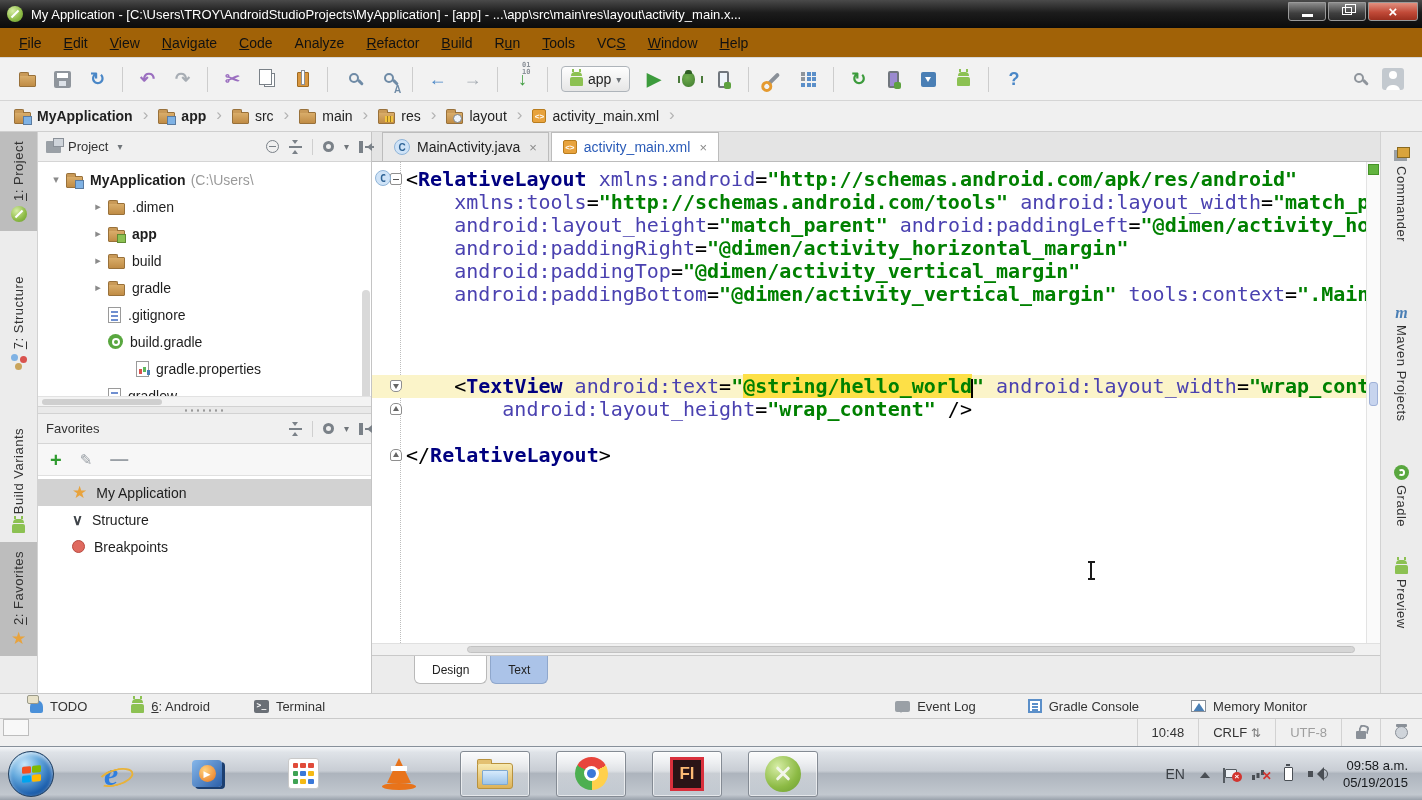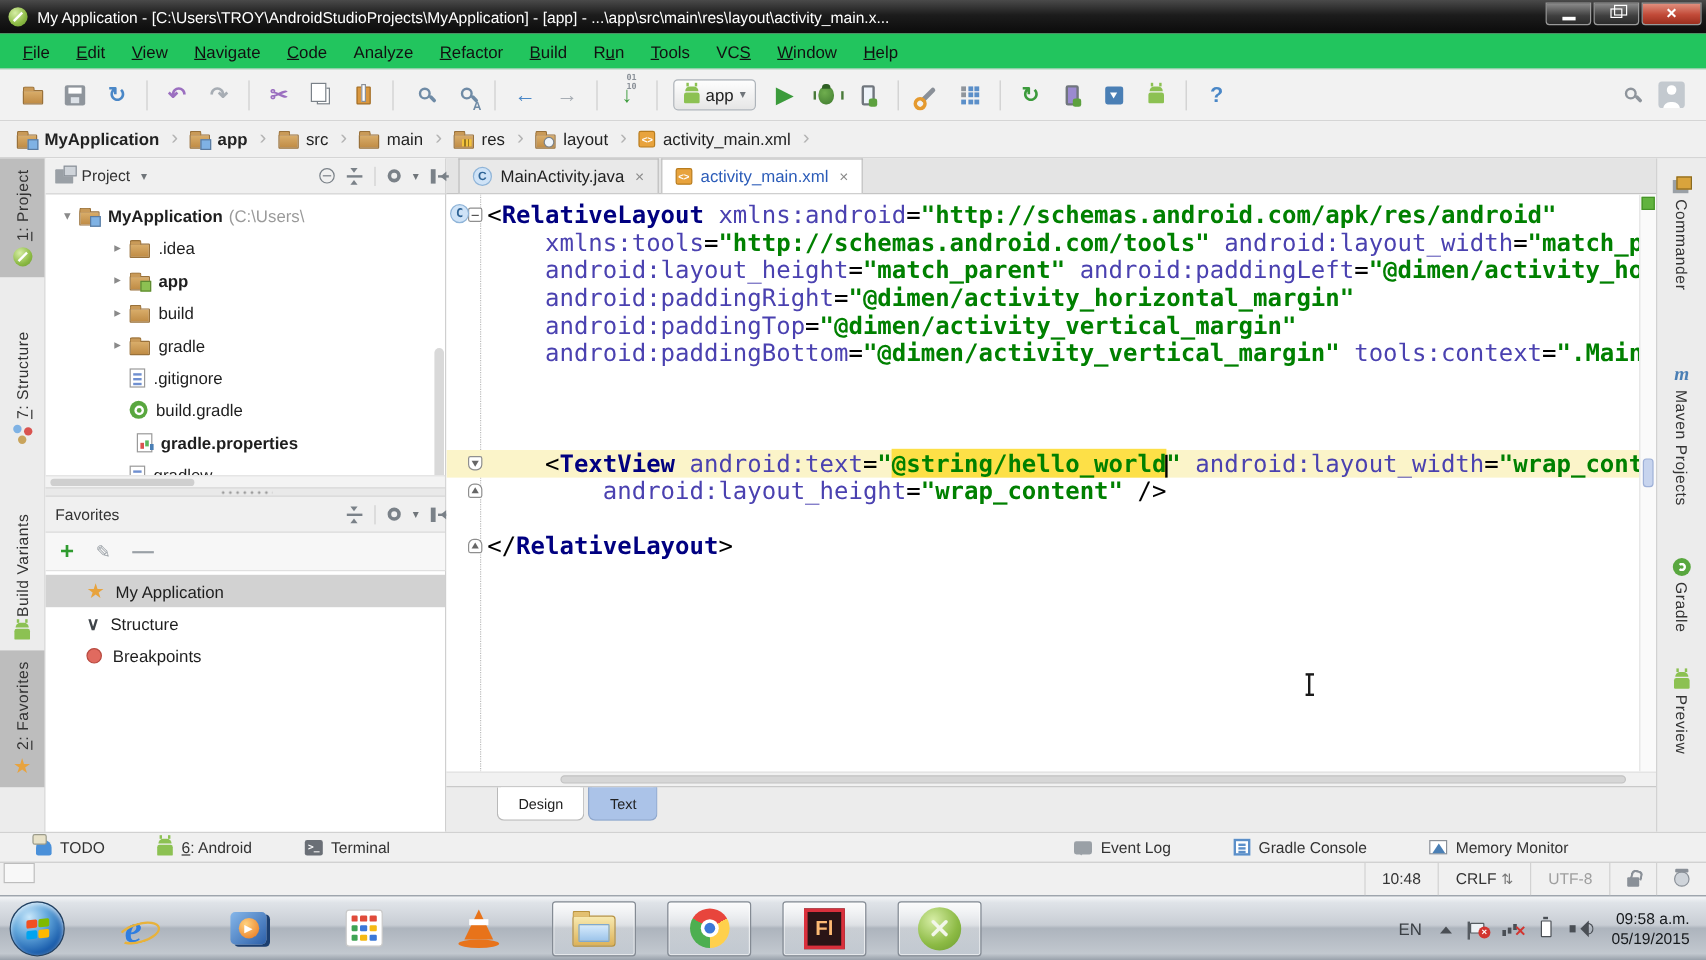--- a/index.html
+++ b/index.html
@@ -18,21 +18,21 @@
   .winbtns { display:flex; gap:2px; margin:0 4px 6px 6px; }
   .wbtn { width:38px; height:19px; border:1px solid #9a9a9a; border-radius:0 0 3px 3px;
           background:linear-gradient(#8b8b8b,#3f3f3f 60%,#2b2b2b); display:flex; align-items:center; justify-content:center; }
   .wbtn.close { width:50px; background:linear-gradient(#e2907f,#c14a38 55%,#9c2f1f); }
   .glyph-min { width:11px; height:3px; background:#fff; margin-top:8px; }
   .glyph-restore { width:10px; height:8px; border:1.5px solid #fff; position:relative; background:transparent; }
   .glyph-restore::before { content:""; position:absolute; left:2px; top:-4px; width:9px; height:7px; border:1.5px solid #fff; }
   .glyph-x { color:#fff; font-weight:bold; font-size:15px; line-height:15px; }
 
   
-  .menubar { height:30px; background:#22c55e; border-bottom:1px solid #d8d8d8;
+  .menubar { height:30px; background:#a16207; border-bottom:1px solid #d8d8d8;
              display:flex; align-items:center; padding-left:8px; font-size:14px; color:#111; }
   .mi { padding:4px 11px; cursor:default; }
   .mi u { text-decoration:underline; }
 
   
   .toolbar { height:43px; background:#f2f2f2; border-bottom:1px solid #d5d5d5;
              display:flex; align-items:center; padding:0 12px 0 10px; }
   .tbsep { width:1px; height:25px; background:#cdcdcd; margin:0 7px; flex:none; }
   .ti { min-width:27px; height:27px; display:flex; align-items:center; justify-content:center;
         margin:0 4px; font-size:18px; line-height:18px; flex:none; }
@@ -535,21 +535,21 @@
       <div class="tree" id="ptree">
           <div class="trow" style="padding-left: 8px;">
             <span class="texp">▾</span>
             <span class="folder badge-blue"></span>
             <span class="tlabel b">MyApplication</span>
             <span class="tsuffix"> (C:\Users\</span>
           </div>
           <div class="trow" style="padding-left: 50px;">
             <span class="texp">▸</span>
             <span class="folder"></span>
-            <span class="tlabel">.idea</span>
+            <span class="tlabel">.dimen</span>
           </div>
           <div class="trow" style="padding-left: 50px;">
             <span class="texp">▸</span>
             <span class="folder badge-green"></span>
             <span class="tlabel b">app</span>
           </div>
           <div class="trow" style="padding-left: 50px;">
             <span class="texp">▸</span>
             <span class="folder"></span>
             <span class="tlabel">build</span>
@@ -562,21 +562,21 @@
           <div class="trow" style="padding-left: 50px;">
             <span class="texp"></span>
             <span class="fileic"></span>
             <span class="tlabel">.gitignore</span>
           </div>
           <div class="trow" style="padding-left: 50px;">
             <span class="texp"></span>
             <span class="gradfileic"></span>
             <span class="tlabel">build.gradle</span>
           </div>
-          <div class="trow" style="padding-left: 56px; font-weight: bold;">
+          <div class="trow" style="padding-left: 78px;">
             <span class="texp"></span>
             <span class="propfileic"></span>
             <span class="tlabel">gradle.properties</span>
           </div>
           <div class="trow" style="padding-left: 50px;">
             <span class="texp"></span>
             <span class="fileic"></span>
             <span class="tlabel">gradlew</span>
           </div>
           <span class="vthumb"></span>

